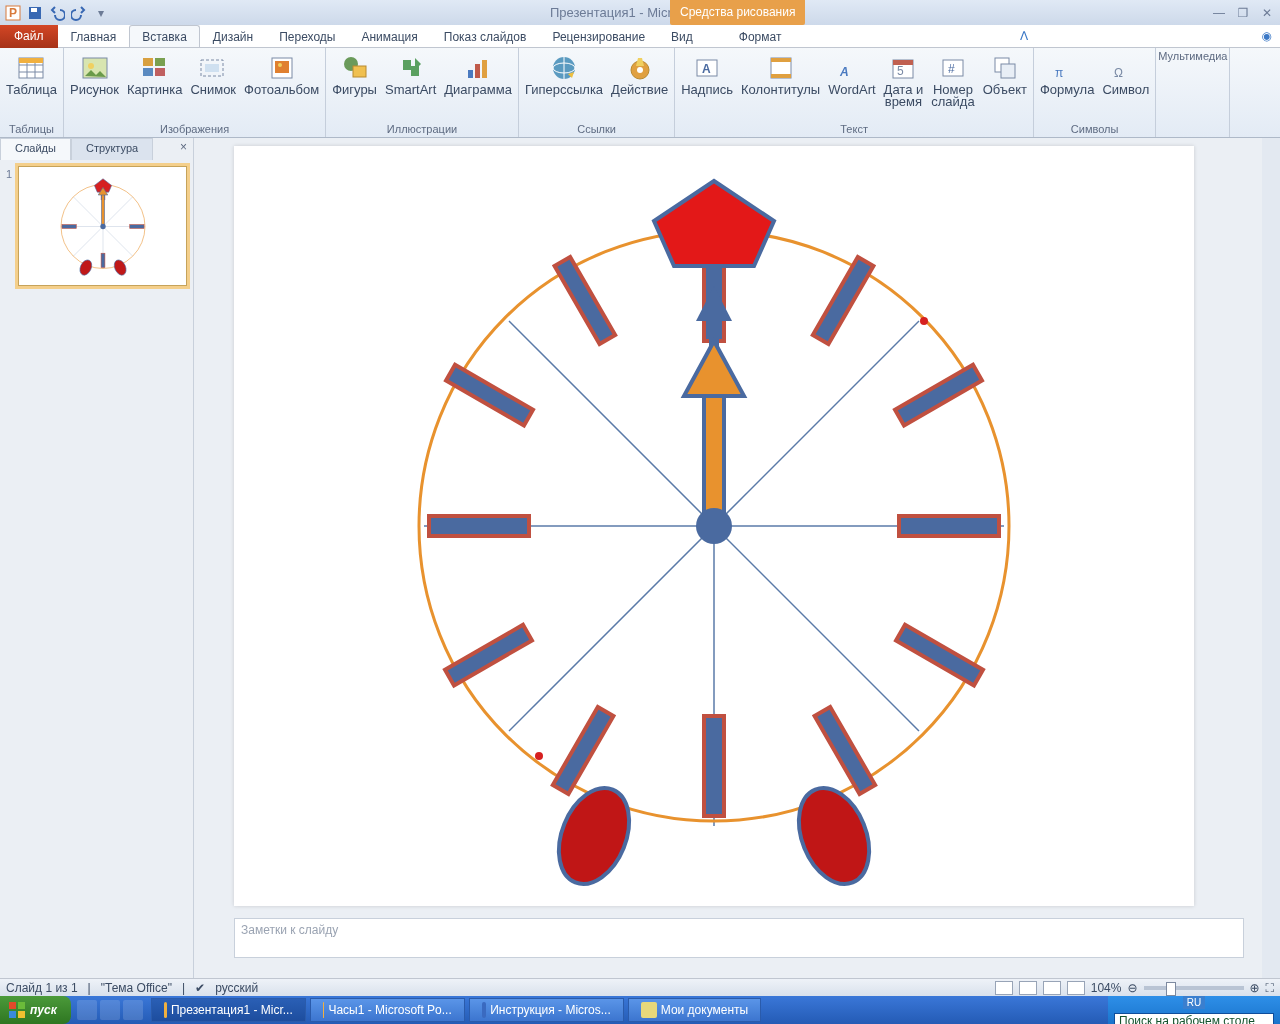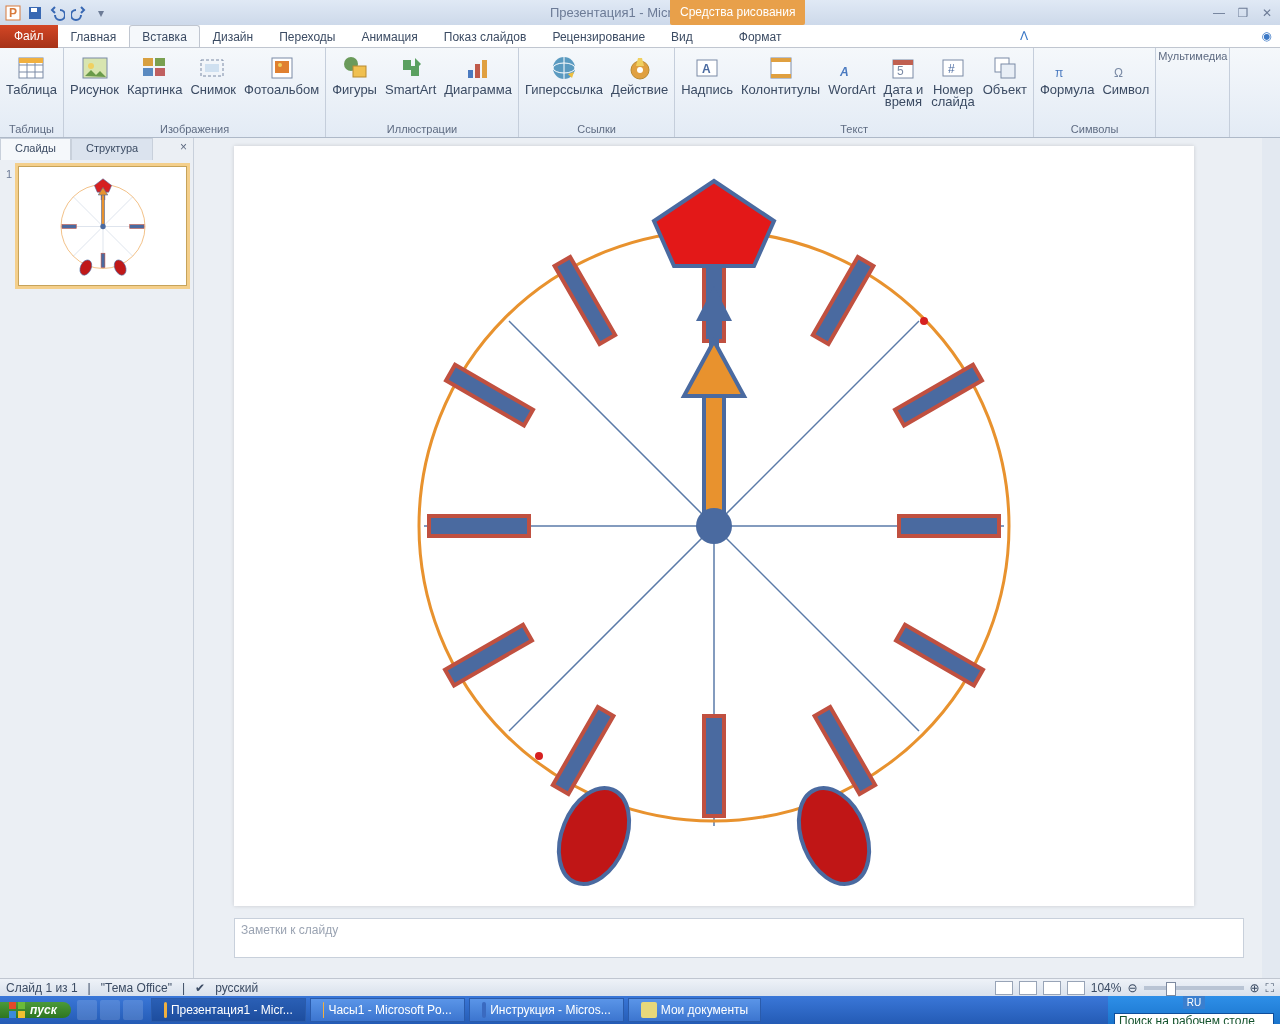--- a/index.html
+++ b/index.html
@@ -49,21 +49,21 @@
 
 
 .statusbar { position:absolute; bottom:28px; left:0; right:0; height:18px; background:linear-gradient(#eef2f8,#d9e1ec); border-top:1px solid #c0c6d0; display:flex; align-items:center; font-size:11px; color:#3b4b63; padding:0 6px; gap:10px;}
 .statusbar .right{margin-left:auto;display:flex;align-items:center;gap:6px;}
 .viewbtn{width:18px;height:14px;border:1px solid #98a4b7;background:#fff;}
 .zoomslider{width:100px;height:4px;background:#b9c4d4;position:relative;}
 .zoomslider::after{content:"";position:absolute;left:22%;top:-4px;width:8px;height:12px;background:#fff;border:1px solid #7d8aa0;}
 
 
 .taskbar { position:absolute; bottom:0; left:0; right:0; height:28px; background:linear-gradient(#3a77d8,#245bb5); display:flex; align-items:center; color:#fff; font-size:11px;}
-.start{background:linear-gradient(#4b9a3a,#2e7621);height:16px;display:flex;align-items:center;padding:0 14px 0 8px;font-style:italic;font-weight:bold;border-radius:0 8px 8px 0;}
+.start{background:linear-gradient(#4b9a3a,#2e7621);height:28px;display:flex;align-items:center;padding:0 14px 0 8px;font-style:italic;font-weight:bold;border-radius:0 8px 8px 0;}
 .taskbar .ql{display:flex;gap:3px;margin:0 6px;}
 .taskbar .ql span{width:20px;height:20px;background:rgba(255,255,255,.15);border-radius:2px;}
 .taskbar .tbtn{height:24px;background:linear-gradient(#5a95e8,#3c75cf);border:1px solid #2a5bab;margin:0 2px;padding:0 12px;display:flex;align-items:center;gap:4px;max-width:155px;overflow:hidden;white-space:nowrap;}
 .taskbar .tbtn.active{background:linear-gradient(#2a5fb5,#1d4d9e);}
 .taskbar .tbtn .ti{width:16px;height:16px;background:#f0b040;border-radius:2px;}
 .tray{margin-left:auto;display:flex;align-items:center;background:linear-gradient(#2e8fe8,#1a74cc);height:28px;padding:0 6px;gap:4px;flex-direction:column;}
 .tray .lang{background:#3a7fcf;padding:1px 4px;font-size:10px;}
 .tray .search{background:#fff;border:1px solid #0e4d9b;height:18px;width:160px;color:#14532d;padding:0 4px;display:flex;align-items:center;}
 .tray .clock{font-weight:bold;}
 .tray .ic{width:16px;height:16px;}

